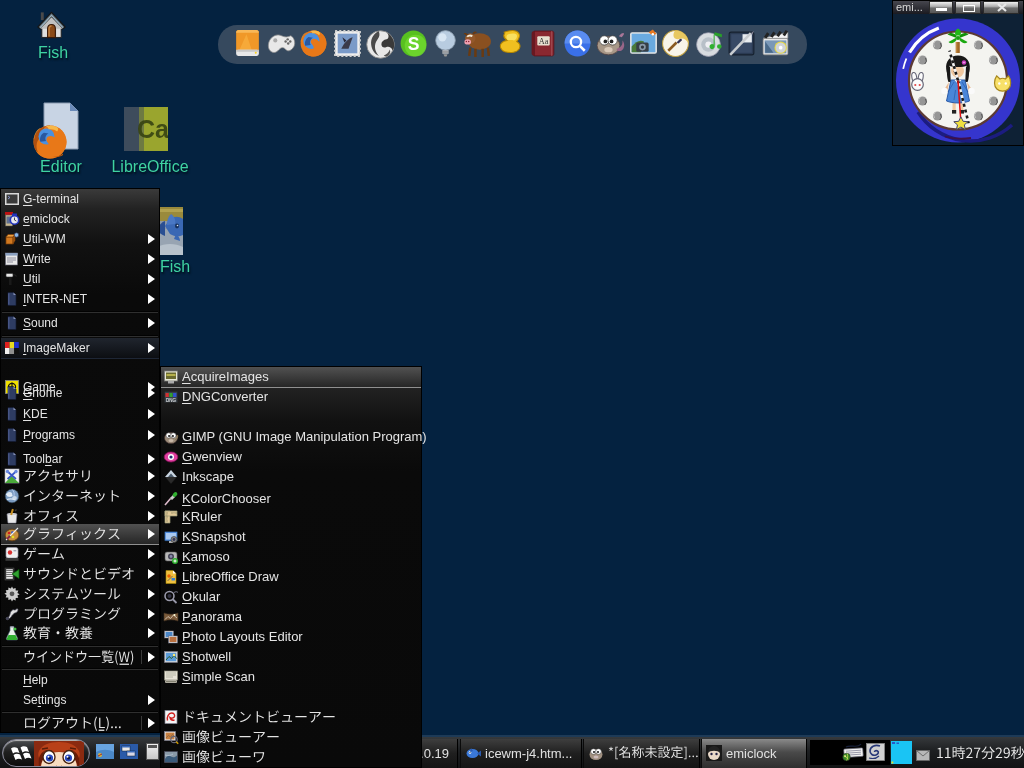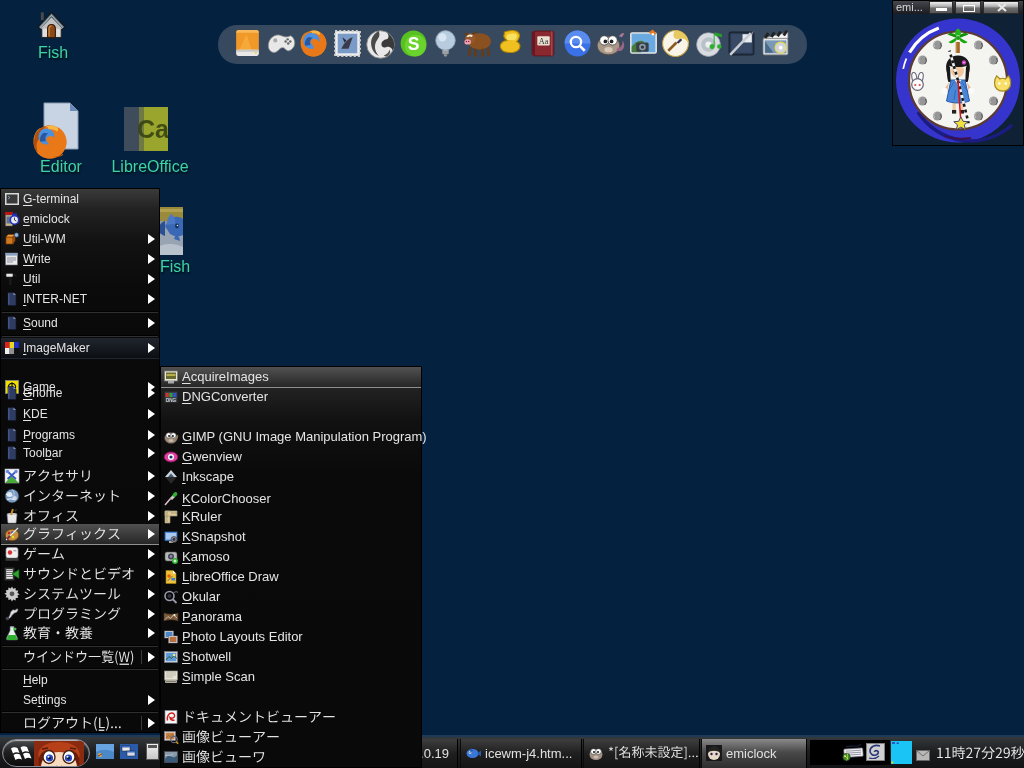--- a/index.html
+++ b/index.html
@@ -511,21 +511,21 @@
     </div>
     <div class="mi " style="top:215px">
       <svg class="ic" viewBox="0 0 16 16">
         <path d="M4 1.5h5.5l2.5 2.5v10.5H4z" fill="#2e3c62" stroke="#121a30" stroke-width="0.7"></path>
         <path d="M4.8 2.3v11.4" stroke="#56649a" stroke-width="1"></path>
         <path d="M9.5 1.5l2.5 2.5h-2.5z" fill="#8a94b8"></path>
       </svg>
       <span class="lb"><span class="u">K</span>DE</span>
       <div class="ar"></div>
     </div>
-    <div class="mi " style="top:254px">
+    <div class="mi " style="top:260px">
       <svg class="ic" viewBox="0 0 16 16">
         <path d="M4 1.5h5.5l2.5 2.5v10.5H4z" fill="#2e3c62" stroke="#121a30" stroke-width="0.7"></path>
         <path d="M4.8 2.3v11.4" stroke="#56649a" stroke-width="1"></path>
         <path d="M9.5 1.5l2.5 2.5h-2.5z" fill="#8a94b8"></path>
       </svg>
       <span class="lb">Tool<span class="u">b</span>ar</span>
       <div class="ar"></div>
     </div>
     <div class="mi " style="top:277px">
       <svg class="ic" viewBox="0 0 16 16">

